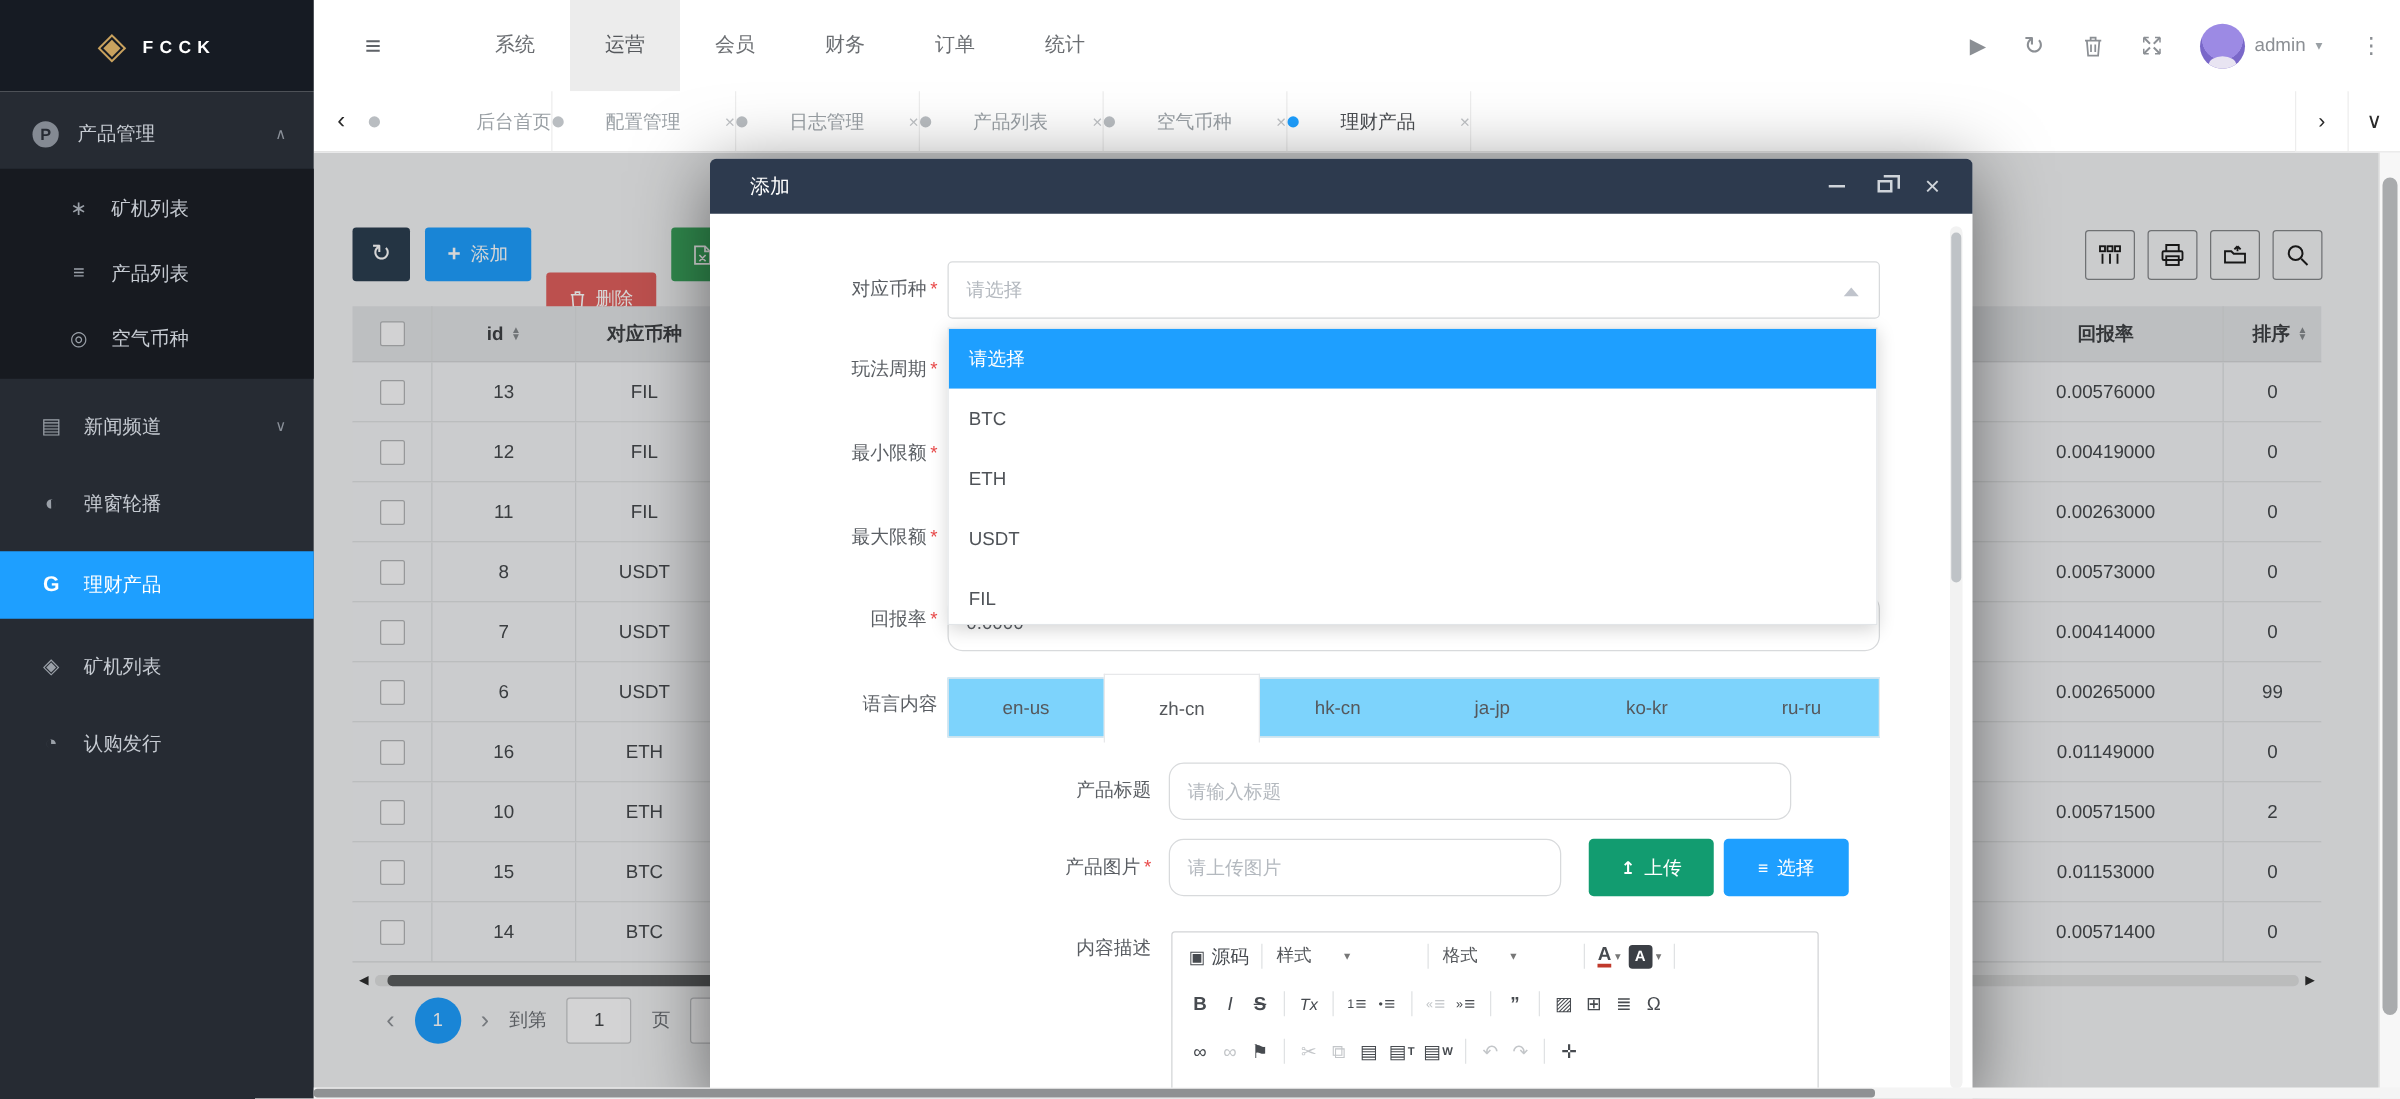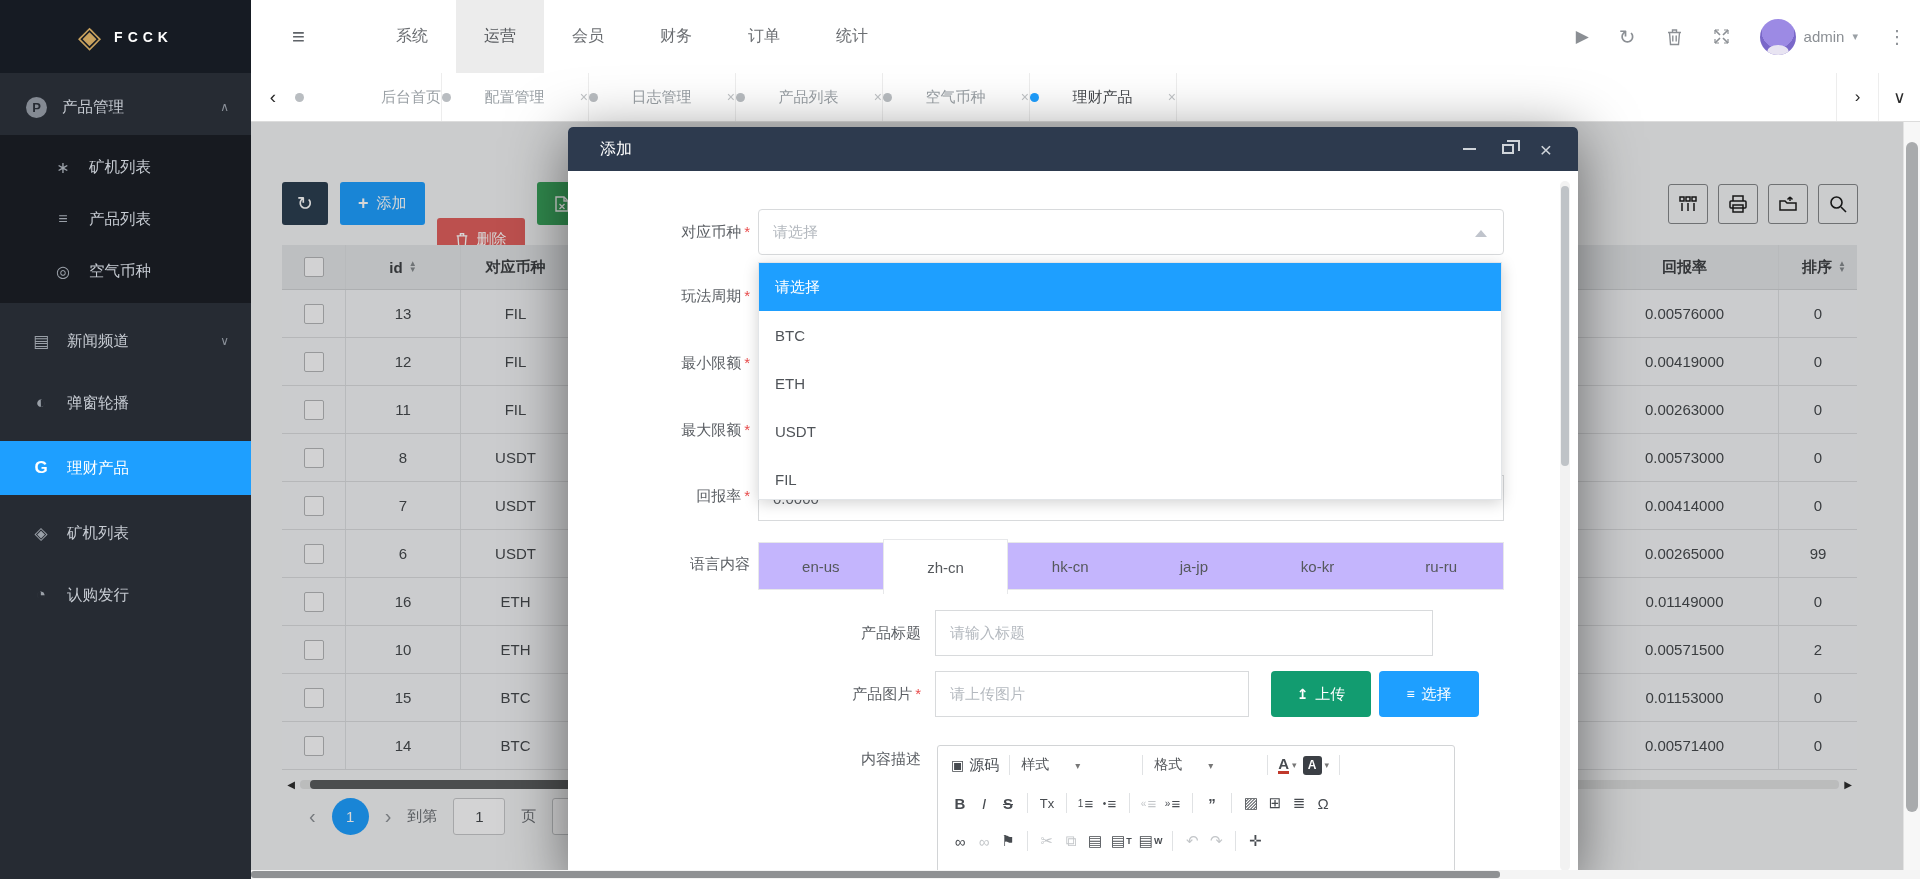--- a/index.html
+++ b/index.html
@@ -98,46 +98,46 @@
   .wc-close{font-size:21px;color:#cfd4da;line-height:1;}
   .m-body{position:relative;height:708px;padding-left:44px;}
 
   .lbl{position:absolute;text-align:right;font-size:15px;color:#5a5e63;line-height:20px;}
   .lbl1{left:12px;width:170px;}
   .lbl2{left:183px;width:170px;}
   .red{color:#e94b4b;margin-left:3px;}
 
   .m-select{position:absolute;left:190px;top:38px;width:746px;height:46px;border:1px solid #d8dadc;border-radius:4px;display:flex;align-items:center;padding:0 36px 0 14px;color:#9ca1a7;font-size:15px;background:#fff;}
   .sel-caret{position:absolute;right:16px;top:20px;width:0;height:0;border-left:6px solid transparent;border-right:6px solid transparent;border-bottom:7px solid #c0c4cc;}
-  .m-input{position:absolute;left:190px;width:746px;height:46px;border:1px solid #d8dadc;border-radius:0;display:flex;align-items:center;padding:0 14px;font-size:15px;color:#5a5e63;background:#fff;z-index:2;}
+  .m-input{position:absolute;left:190px;width:746px;height:46px;border:1px solid #d8dadc;border-radius:12px;display:flex;align-items:center;padding:0 14px;font-size:15px;color:#5a5e63;background:#fff;z-index:2;}
   .placeholder{color:#b4b9bf;}
 
   .dd{position:absolute;left:190px;top:91px;width:744px;height:238px;background:#fff;border:1px solid #e2e5e8;box-shadow:0 3px 14px rgba(0,0,0,.18);z-index:6;overflow:hidden;}
   .dd-item{height:48px;display:flex;align-items:center;padding:0 16px;font-size:15px;color:#4f5358;background:#fff;}
   .dd-item.active{background:#1e9fff;color:#fff;}
 
-  .langs{position:absolute;left:190px;top:371px;width:746px;height:48px;background:#c4b5fd;border:1px solid #e7e8ea;display:flex;}
+  .langs{position:absolute;left:190px;top:371px;width:746px;height:48px;background:#7dd3fc;border:1px solid #e7e8ea;display:flex;}
   .lang{flex:1;display:flex;align-items:center;justify-content:center;font-size:15px;color:#55585c;}
   .lang.active{background:#fff;position:relative;z-index:2;margin-top:-4px;height:55px;border:1px solid #e7e8ea;border-bottom:none;border-top-width:1px;}
 
   .in-title{left:367px;top:439px;width:498px;}
   .in-img{left:367px;top:500px;width:314px;}
   .m-btn{position:absolute;top:500px;height:46px;border-radius:4px;color:#fff;font-size:15px;display:flex;align-items:center;justify-content:center;gap:7px;border:none;}
   .up-btn{left:703px;width:100px;background:#129c70;}
   .ch-btn{left:811px;width:100px;background:#1e9fff;}
   .li-glyph{font-size:14px;font-weight:bold;}
 
   .editor{position:absolute;left:369px;top:574px;width:518px;height:134px;border:1px solid #d2d4d6;border-radius:3px;background:#fff;overflow:hidden;}
   .erow{display:flex;align-items:center;padding:4px 10px;height:38px;}
   .ebtn{min-width:24px;height:26px;display:flex;align-items:center;justify-content:center;color:#474b50;font-size:15px;padding:0 3px;}
   .ebtn.disabled{color:#c3c6c9;}
   .ebtn .pre{font-size:10px;margin-right:1px;}
   .ebtn .sub{font-size:9px;margin-left:1px;font-weight:bold;}
   .ebtn.b{font-weight:bold;} .ebtn.i{font-style:italic;font-family:"Liberation Serif",serif;} .ebtn.strike{text-decoration:line-through;font-weight:bold;}
-  .ebtn.tx{font-size:13px;justify-content:center;}
+  .ebtn.tx{font-style:italic;font-size:13px;justify-content:center;}
   .e-divider{width:1px;height:20px;background:#e0e2e4;margin:0 7px;}
   .combo{display:flex;align-items:center;font-size:14px;color:#55585c;padding:0 4px;}
   .combo .cc{margin-left:26px;font-size:10px;color:#777;}
   .a-color{font-weight:bold;font-size:15px;color:#474b50;border-bottom:3px solid #c0392b;line-height:15px;}
   .a-bg{width:19px;height:19px;background:#3b3f45;color:#fff;border-radius:3px;font-size:12px;font-weight:bold;display:flex;align-items:center;justify-content:center;}
   .src-glyph{font-size:14px;margin-right:5px;}
   .src-label{font-size:15px;color:#474b50;}
 
   .m-vscroll{position:absolute;right:8px;top:10px;width:10px;height:690px;background:#f2f2f2;border-radius:5px;}
   .m-vthumb{position:absolute;left:1px;top:5px;width:8px;height:280px;background:#bfc3c7;border-radius:4px;}

